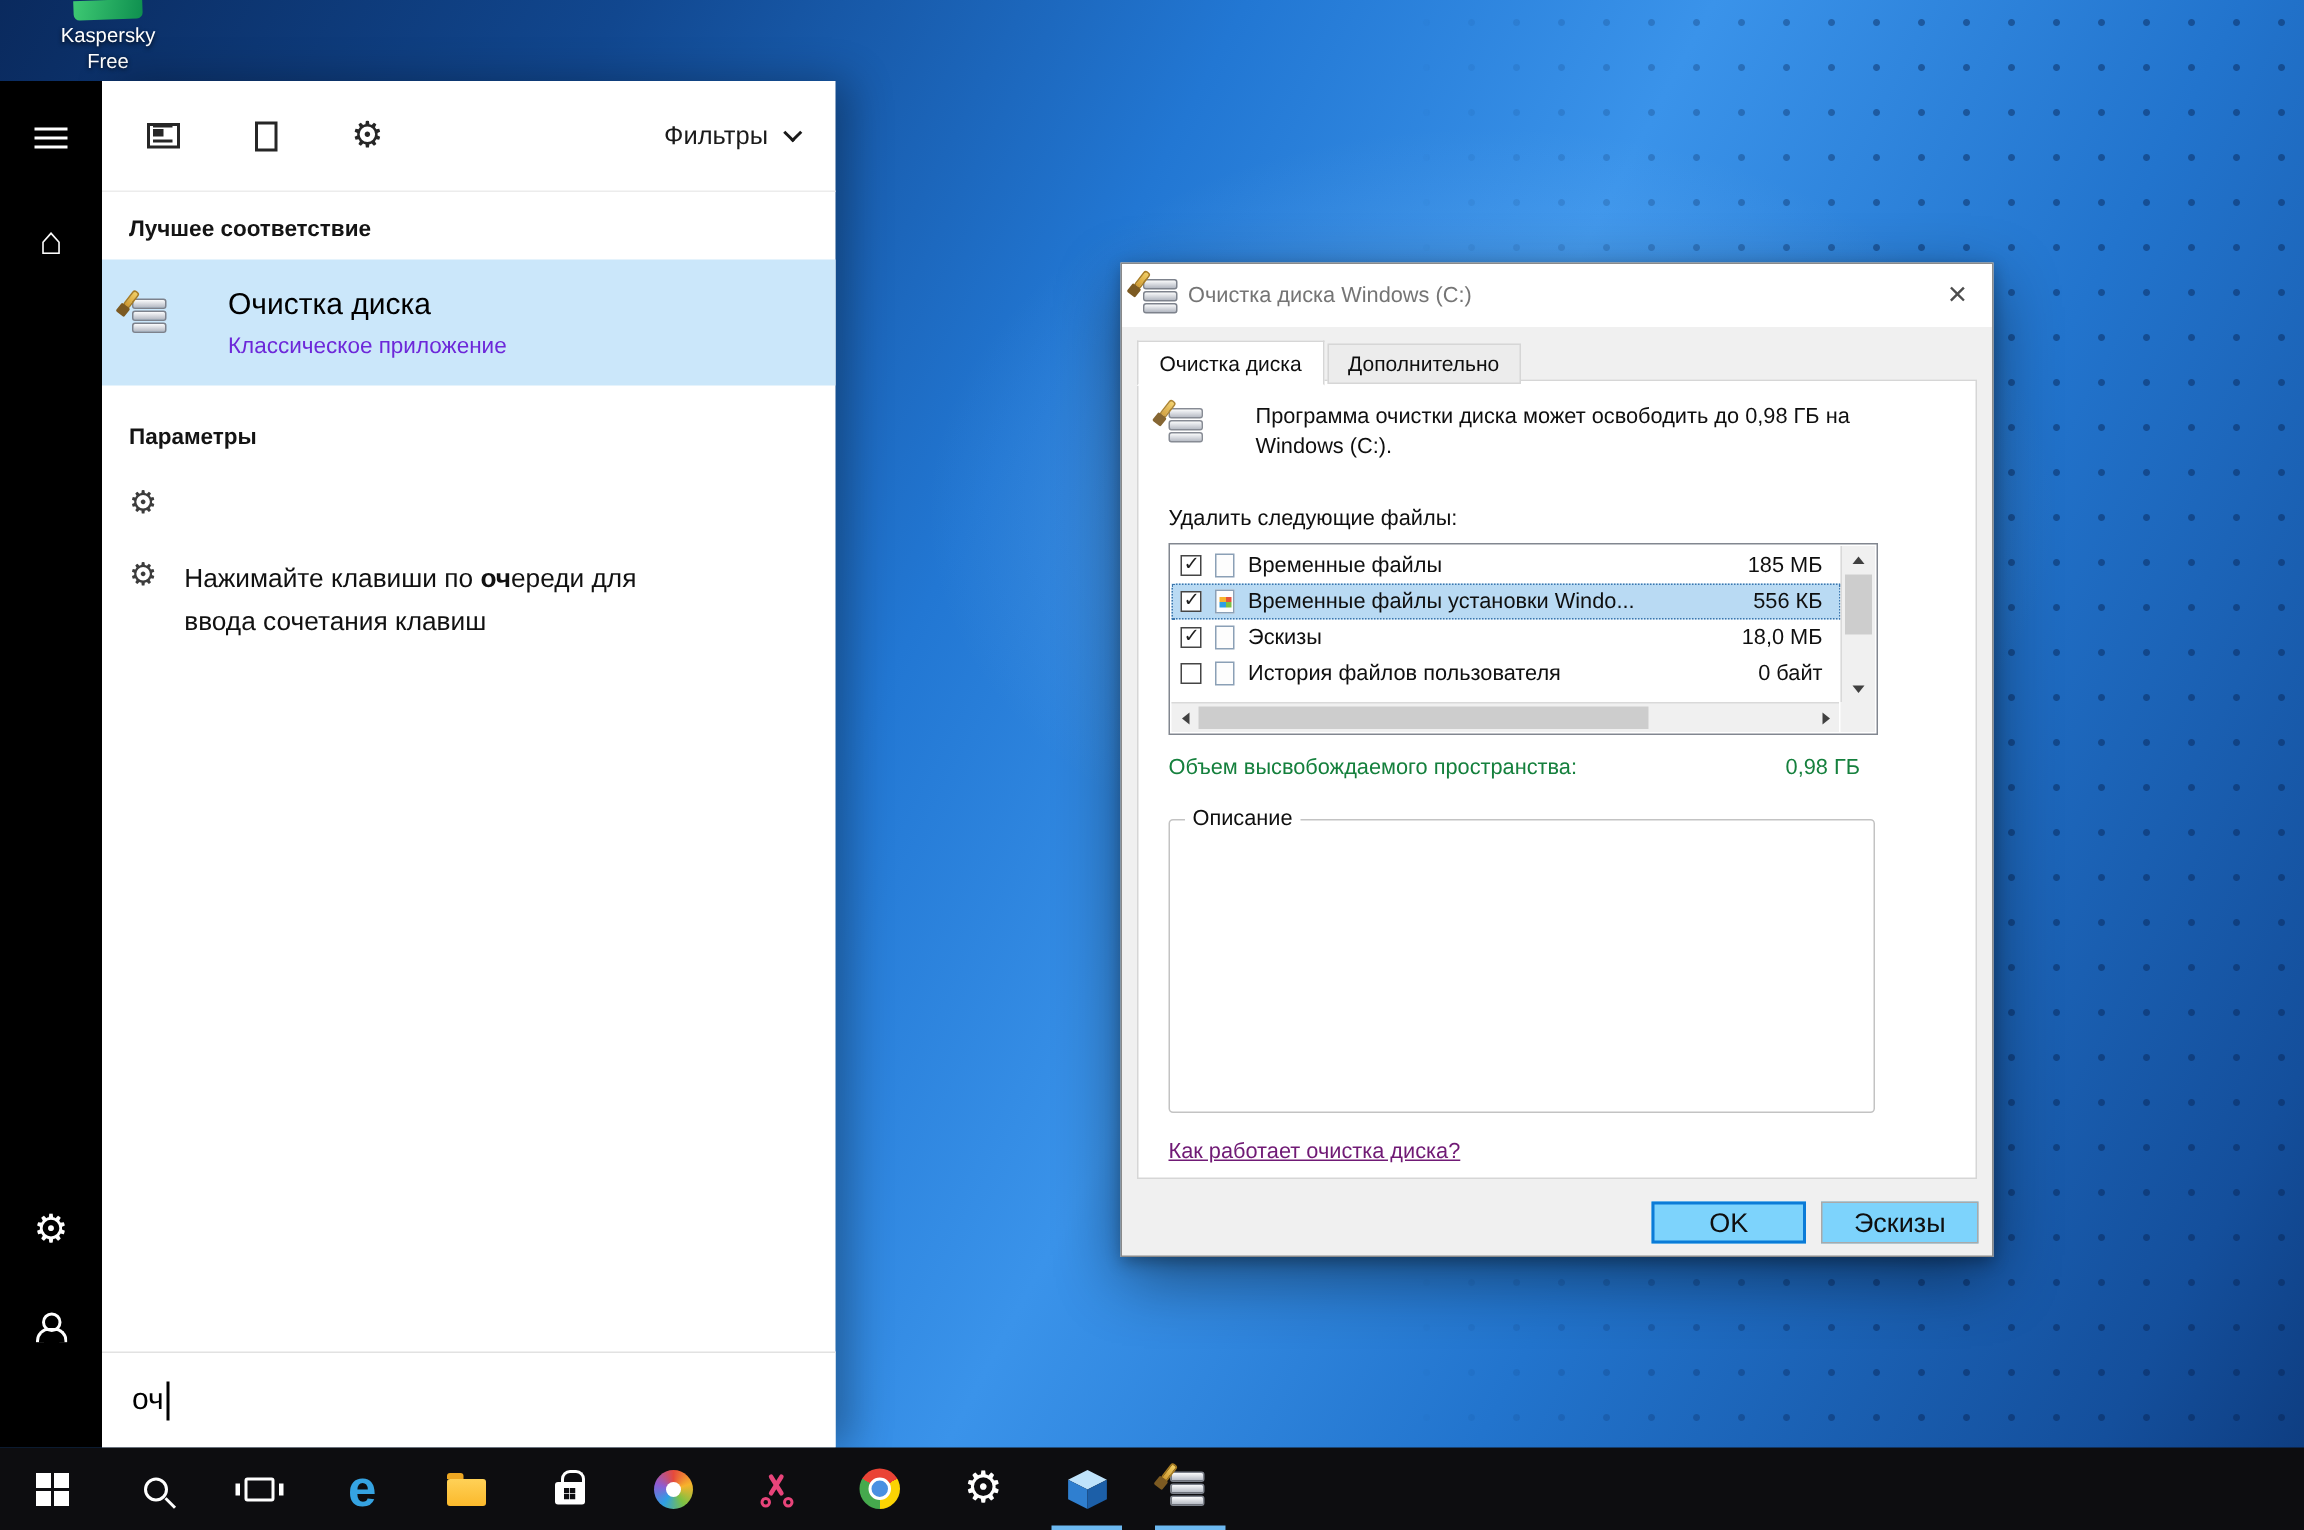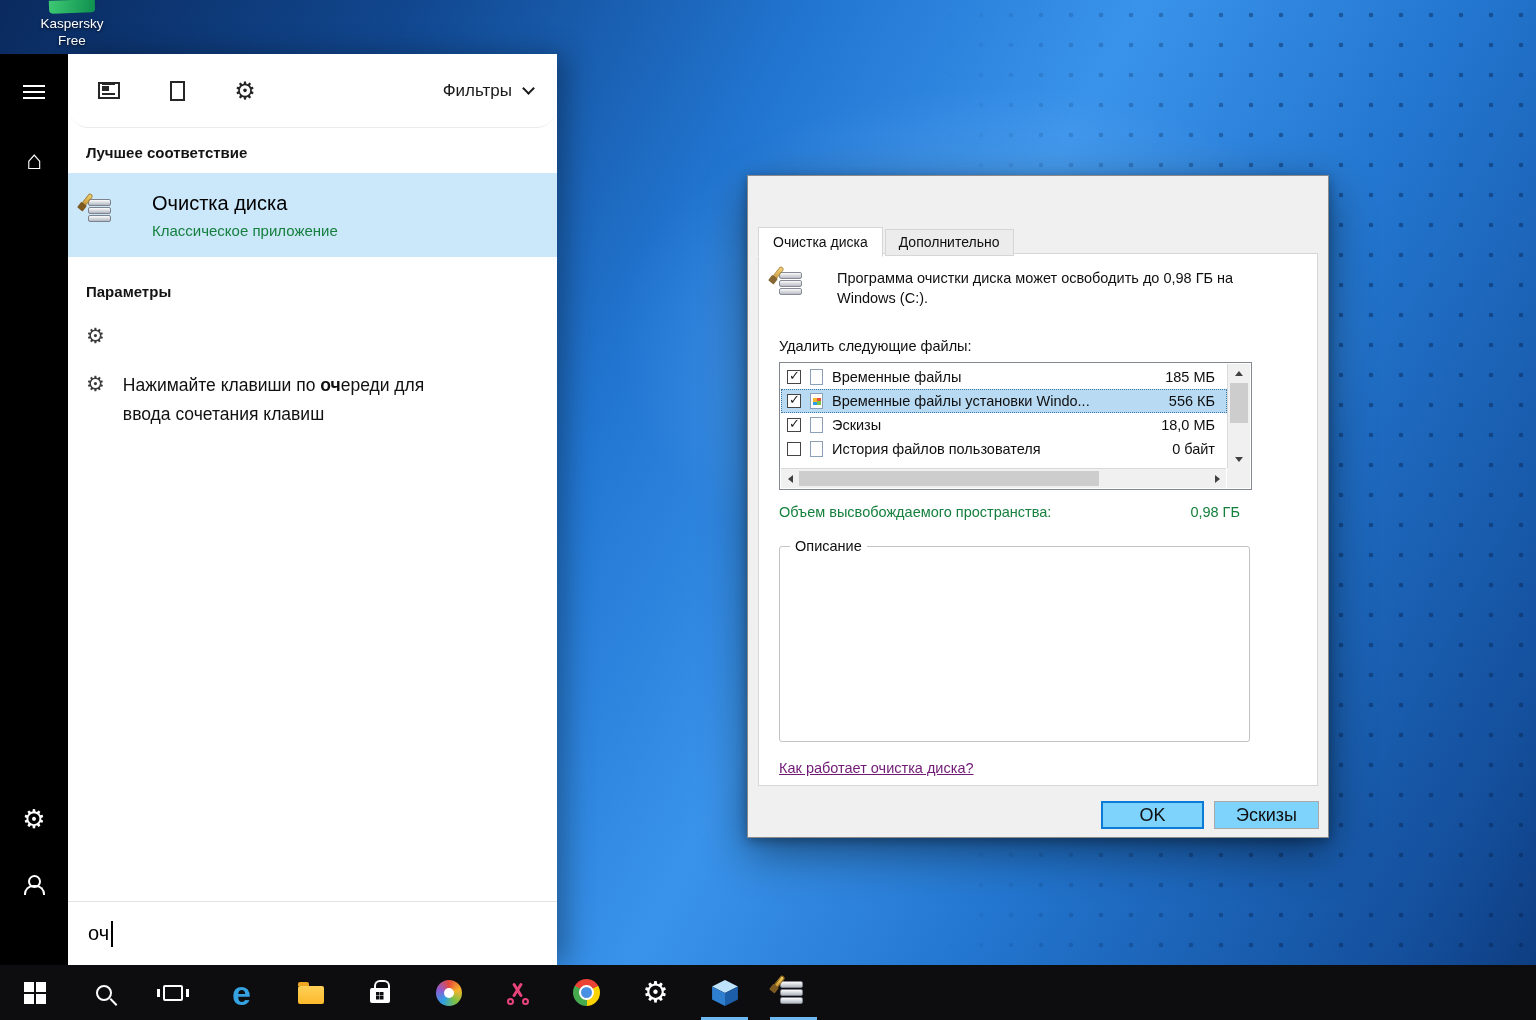--- a/index.html
+++ b/index.html
@@ -32,38 +32,38 @@
   .glyph-home::before { content:"⌂"; color:#fff; font-size:26px; }
   .sb-gear { position:absolute; bottom:122px; }
   .glyph-gear-w::before { content:"⚙"; color:#fff; font-size:26px; }
   .people { position:relative; width:22px; height:20px; }
   .people::before { content:""; position:absolute; left:5px; top:0; width:9px; height:9px; border:2px solid #fff; border-radius:50%; }
   .people::after { content:""; position:absolute; left:1px; bottom:0; width:17px; height:8px; border:2px solid #fff; border-bottom:none; border-radius:9px 9px 0 0; }
 
   
   .search-panel { position:absolute; left:68px; top:54px; width:489px; height:911px; background:#fff; z-index:19;
     box-shadow:10px 0 26px rgba(0,0,0,.30); }
-  .sp-toolbar { height:74px; display:flex; align-items:center; border-bottom:1px solid #ececec; padding:0 24px;border-radius:21px; }
+  .sp-toolbar { height:74px; display:flex; align-items:center; border-bottom:1px solid #ececec; padding:0 24px; }
   .tbi { display:grid; place-items:center; width:34px; height:34px; cursor:pointer; }
   .ic-apps { width:22px; height:17px; border:2px solid #262626; position:relative; }
   .ic-apps::before { content:""; position:absolute; left:2px; top:2px; width:7px; height:5px; background:#262626; }
   .ic-apps::after { content:""; position:absolute; left:2px; top:9px; width:13px; height:2px; background:#262626; box-shadow:0 -10px 0 0 #262626; }
   .ic-doc { width:15px; height:20px; border:2px solid #262626; }
   .glyph-gear-d::before { content:"⚙"; color:#262626; font-size:24px; }
   .tbi + .tbi { margin-left:34px; }
   .sp-spacer { flex:1; }
   .filters { display:flex; align-items:center; gap:12px; cursor:pointer; }
   .filters-label { font-size:17px; color:#1a1a1a; }
   .chev { width:9px; height:9px; border-right:2px solid #1a1a1a; border-bottom:2px solid #1a1a1a; transform:rotate(45deg); margin-top:-4px; }
 
   .sp-h { font-weight:bold; font-size:15px; color:#141414; margin:16px 18px 12px; }
   .best { height:84px; background:#cbe7fa; display:flex; align-items:center; padding:0 20px; gap:24px; cursor:pointer; }
   .bm-iconbox { width:40px; height:36px; position:relative; }
   .bm-title { font-size:20px; color:#000; }
-  .bm-sub { font-size:15px; color:#15803d; margin-top:7px; }
+  .bm-sub { font-size:15px; color:#6d28d9; margin-top:7px; }
   .sp-h2 { margin-top:26px; }
   .opt { display:flex; gap:18px; padding:11px 18px; cursor:pointer; align-items:flex-start; }
   .glyph-gear-m::before { content:"⚙"; color:#3c3c3c; font-size:21px; line-height:26px; }
   .opt-text { font-size:17.5px; color:#111; line-height:29px; width:340px; }
   .opt-text b { font-weight:bold; }
 
   .sp-search { position:absolute; left:0; right:0; bottom:0; height:64px; border-top:1px solid #e2e2e2;
     display:flex; align-items:center; padding:0 20px; font-size:20px; color:#000; cursor:text; background:#fff; }
   .caret { display:inline-block; width:2px; height:26px; background:#000; margin-left:2px; animation:blink 1s steps(1) infinite; }
   @keyframes blink { 50% { opacity:0; } }
@@ -247,20 +247,27 @@
       <span class="opt-text"><span>Нажимайте клавиши по </span><b>оч</b><span>ереди для ввода сочетания клавиш</span></span>
     </div>
 
     <div class="sp-search">
       <span>оч</span>
         <span class="caret"></span>
     </div>
   </div>
 
   <div class="dialog">
+    <div class="dlg-title">
+      <span class="dlg-title-icon">
+        <span class="cleanmgr scale65"><i></i><i></i><i></i><b></b></span>
+      </span>
+      <span class="dlg-title-text">Очистка диска Windows (C:)</span>
+      <span class="dlg-close">×</span>
+    </div>
 
     <div class="dlg-tabs">
       <div class="tab active">Очистка диска</div>
       <div class="tab">Дополнительно</div>
     </div>
 
     <div class="dlg-page">
       <div class="intro-iconbox">
         <span class="cleanmgr scale150"><i></i><i></i><i></i><b></b></span>
       </div>

